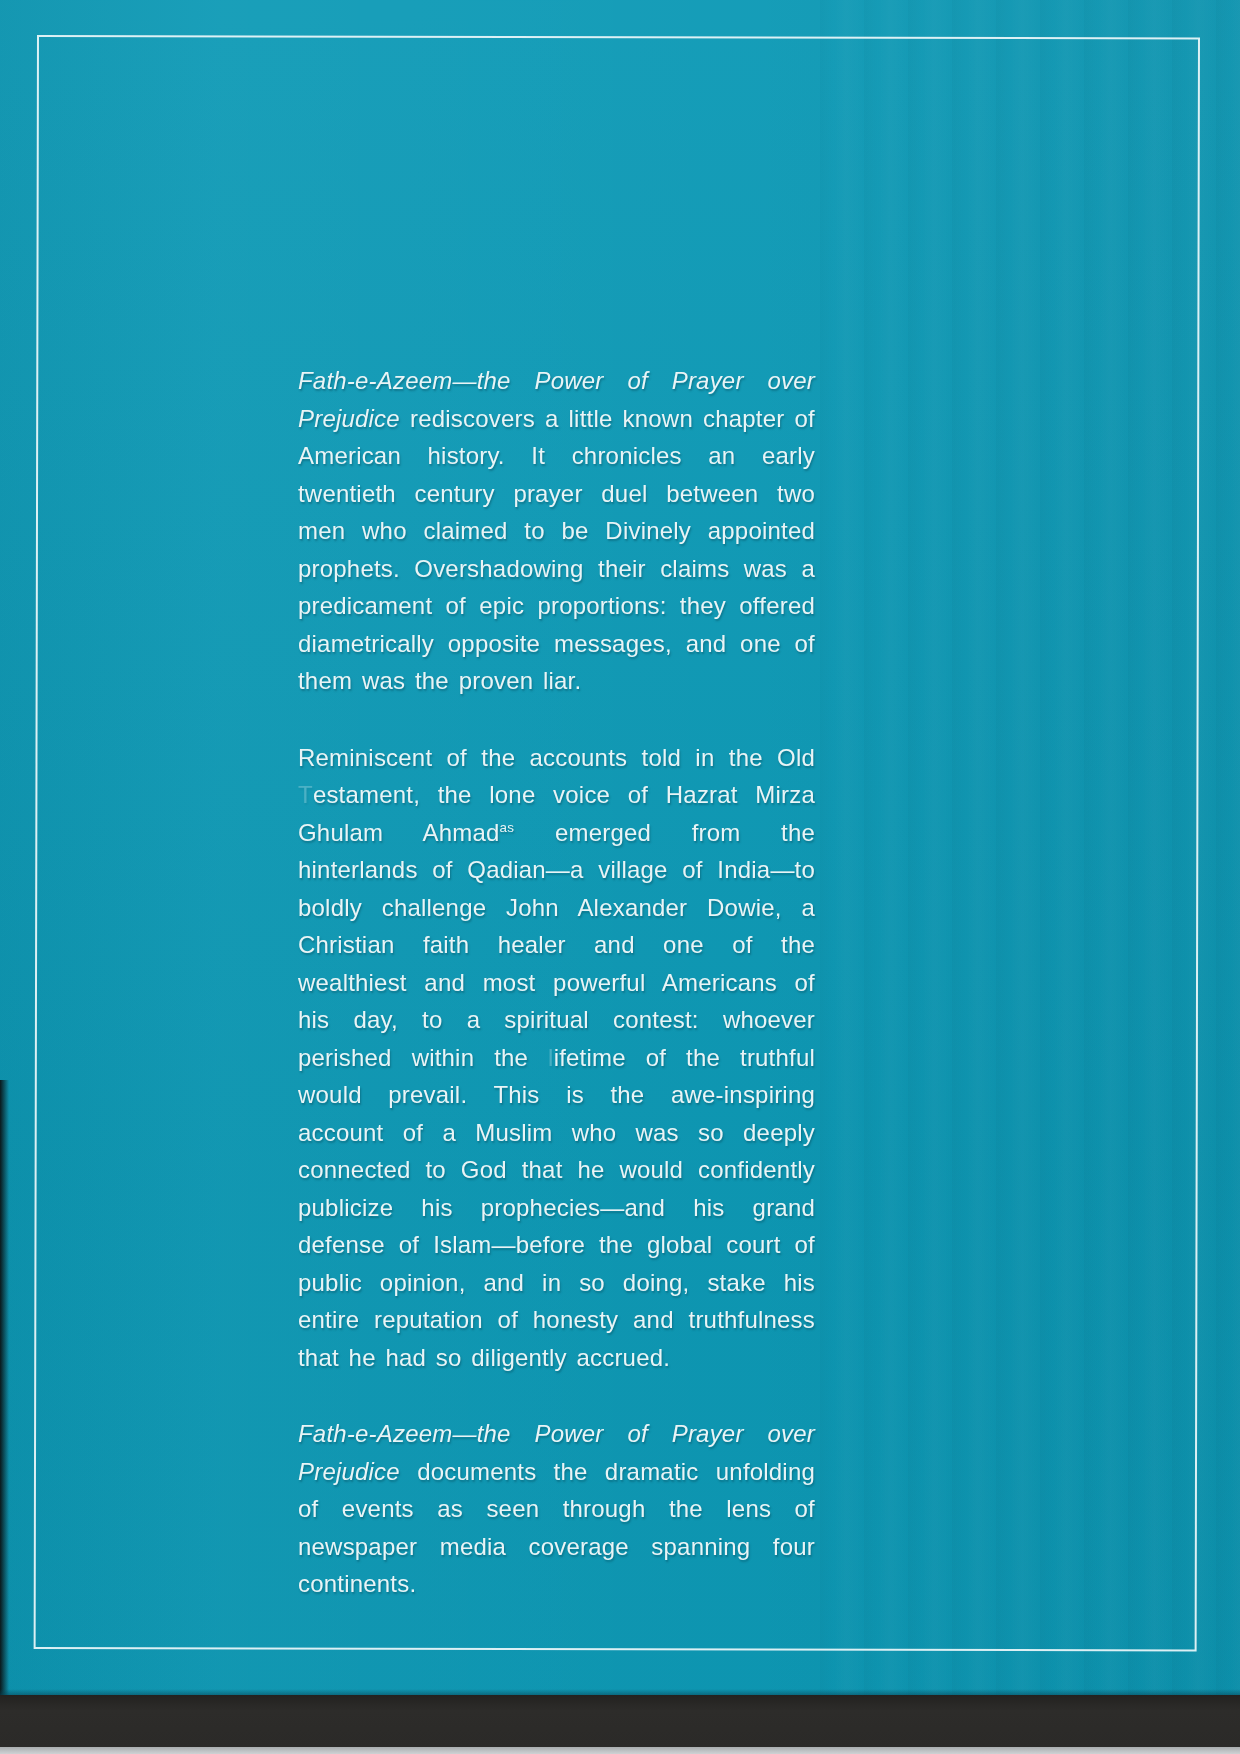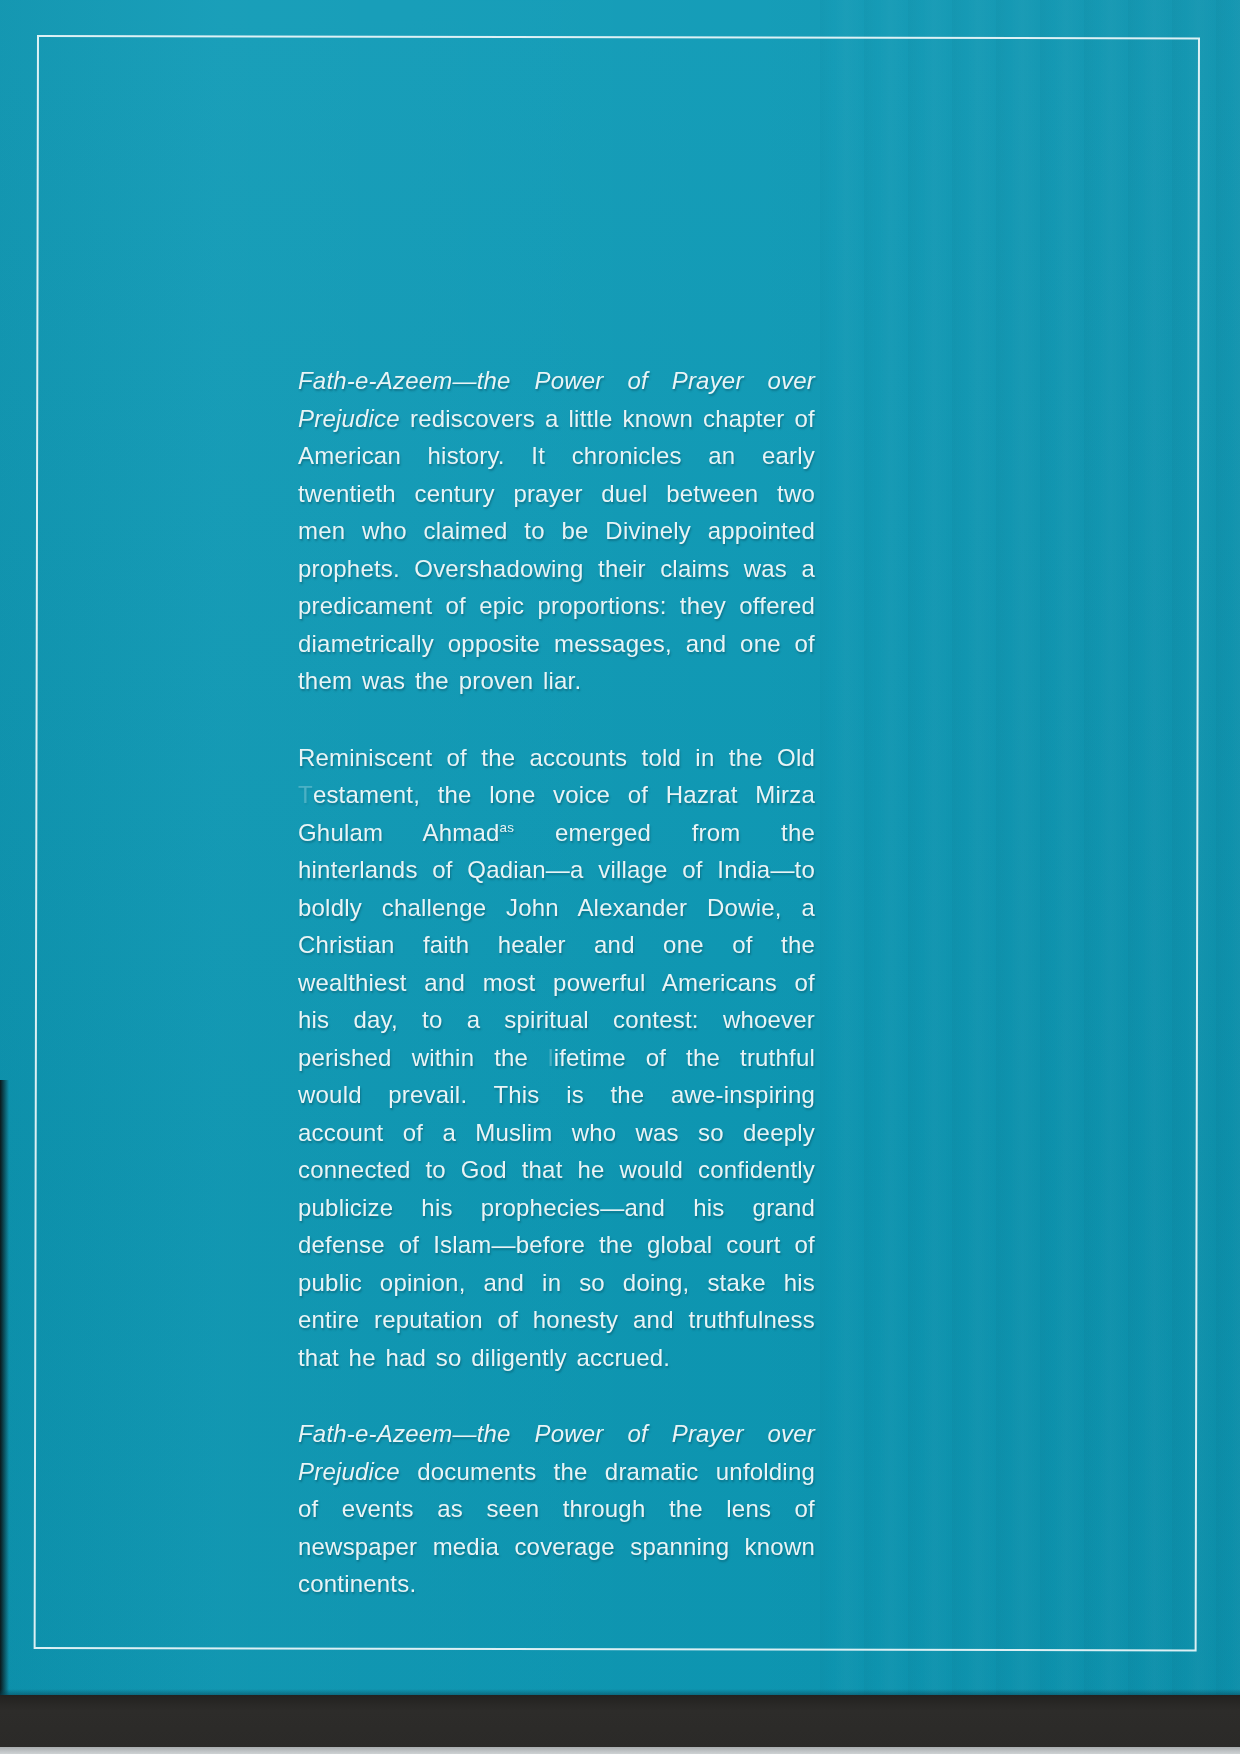--- a/index.html
+++ b/index.html
@@ -108,18 +108,18 @@
 </head>
 <body>
 
 <div class="scan-canvas">
   <div class="cover"></div>
   <div class="streaks"></div>
   <div class="frame"></div>
   <div class="text-block">
       <p><span class="seg-italic">Fath-e-Azeem—the Power of Prayer over Prejudice</span><span class="seg-normal"> rediscovers a little known chapter of American history. It chronicles an early twentieth century prayer duel between two men who claimed to be Divinely appointed prophets. Overshadowing their claims was a predicament of epic proportions: they offered diametrically opposite messages, and one of them was the proven liar.</span></p>
       <p><span class="seg-normal">Reminiscent of the accounts told in the Old </span><span class="seg-faded">T</span><span class="seg-normal">estament, the lone voice of Hazrat Mirza Ghulam Ahmad</span><span class="seg-sup">as</span><span class="seg-normal"> emerged from the hinterlands of Qadian—a village of India—to boldly challenge John Alexander Dowie, a Christian faith healer and one of the wealthiest and most powerful Americans of his day, to a spiritual contest: whoever perished within the </span><span class="seg-faded">l</span><span class="seg-normal">ifetime of the truthful would prevail. This is the awe-inspiring account of a Muslim who was so deeply connected to God that he would confidently publicize his prophecies—and his grand defense of Islam—before the global court of public opinion, and in so doing, stake his entire reputation of honesty and truthfulness that he had so diligently accrued.</span></p>
-      <p><span class="seg-italic">Fath-e-Azeem—the Power of Prayer over Prejudice</span><span class="seg-normal"> documents the dramatic unfolding of events as seen through the lens of newspaper media coverage spanning known continents.</span></p>
+      <p><span class="seg-italic">Fath-e-Azeem—the Power of Prayer over Prejudice</span><span class="seg-normal"> documents the dramatic unfolding of events as seen through the lens of newspaper media coverage spanning four continents.</span></p>
     </div>
   <div class="left-edge-shadow"></div>
   <div class="book-bottom-edge"></div>
   <div class="scan-strip"></div>
 </div>
 
 </body></html>

